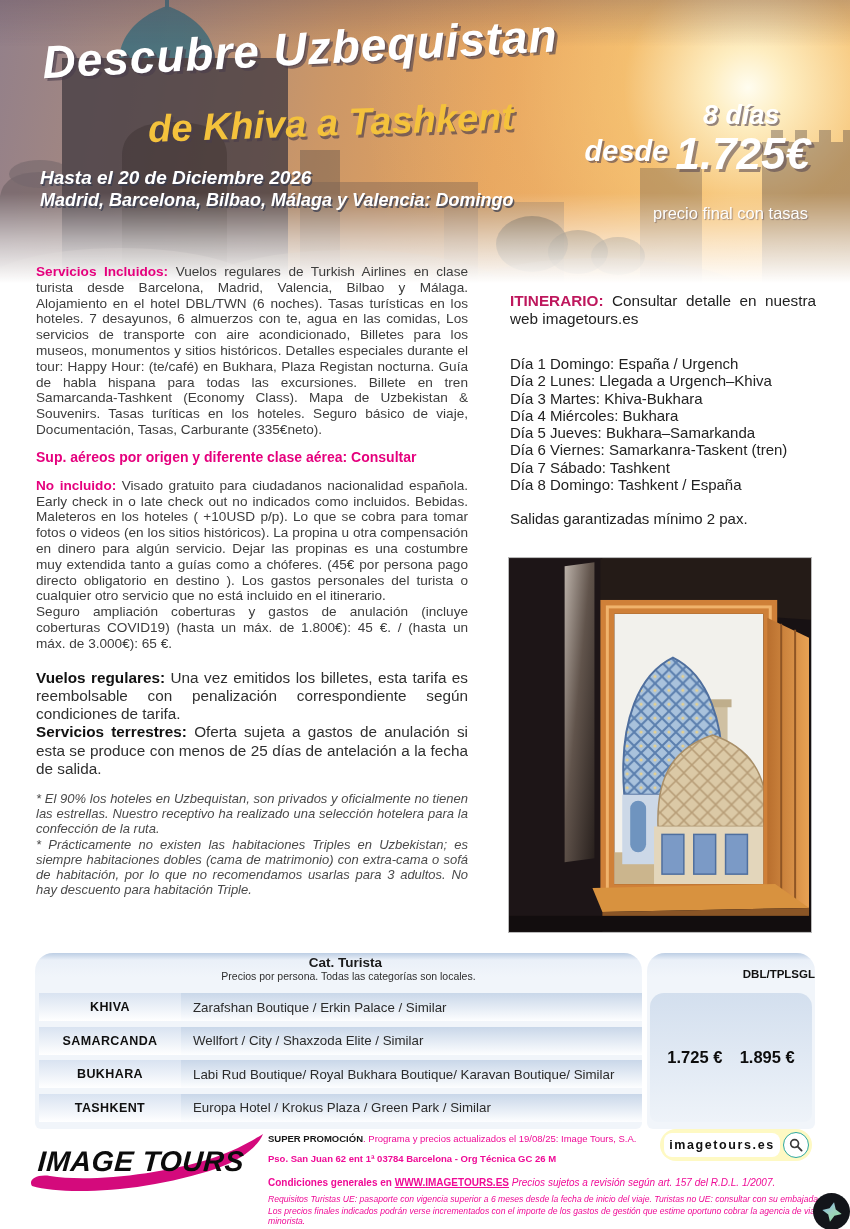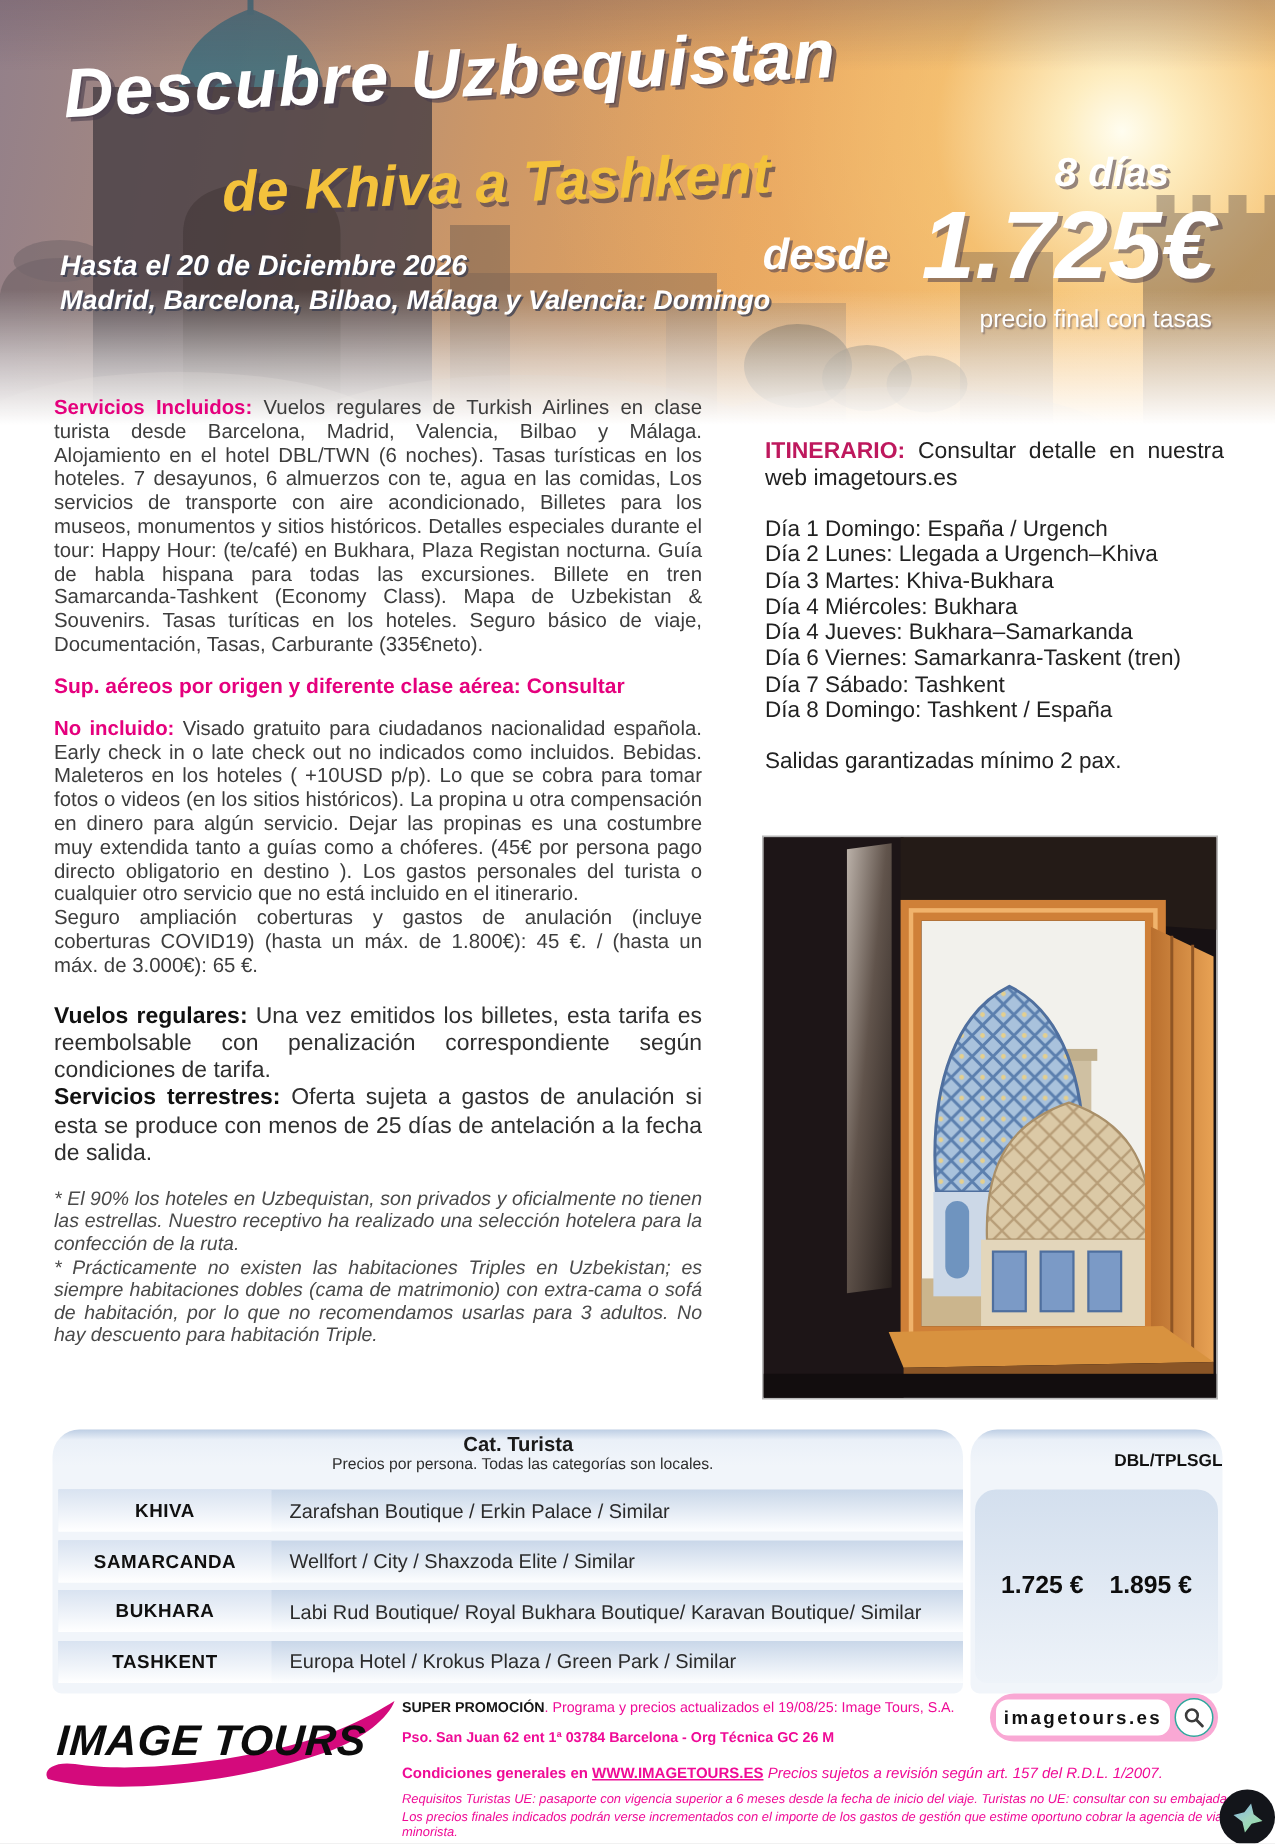--- a/index.html
+++ b/index.html
@@ -24,40 +24,40 @@
     text-shadow:2px 3px 0 rgba(73,62,76,.65);white-space:nowrap;}
   .hero-date1{position:absolute;left:40px;top:167px;z-index:3;font-size:19px;color:#fff;
     text-shadow:1.5px 1.5px 0 rgba(55,60,80,.75);white-space:nowrap;}
   .hero-date2{position:absolute;left:40px;top:190px;z-index:3;font-size:18px;color:#fff;
     text-shadow:1.5px 1.5px 0 rgba(55,60,80,.75);white-space:nowrap;}
   .hero-dias{position:absolute;left:703px;top:100px;z-index:3;font-size:27px;color:#fff;
     text-shadow:2px 2px 0 rgba(80,65,80,.6);white-space:nowrap;}
   .hero-price{position:absolute;left:560px;top:133px;width:250px;z-index:3;display:flex;
     align-items:flex-end;justify-content:flex-end;gap:7px;}
   .hero-price .desde{font-size:29px;color:#fff;text-shadow:2px 2px 0 rgba(80,65,80,.6);margin-bottom:7px;}
-  .hero-price .amount{font-size:64px;line-height:.95;color:#fff;text-shadow:3px 3px 0 rgba(80,65,80,.55);margin-left:15px;}
+  .hero-price .amount{font-size:44px;line-height:.95;color:#fff;text-shadow:3px 3px 0 rgba(80,65,80,.55);}
   .hero-pricenote{position:absolute;left:558px;top:204px;width:250px;z-index:3;text-align:right;
     font-size:16.5px;color:#fdfdfd;text-shadow:1px 1px 1px rgba(80,65,80,.5);}
 
   
   .col-left{position:absolute;left:36px;top:264px;width:432px;color:#3d3d3d;}
   .col-left p{margin:0;}
   .just{text-align:justify;font-size:13.6px;line-height:15.8px;}
   .mg{color:#e5007d;font-weight:bold;}
   .sup-line{margin-top:11px !important;font-size:14px;font-weight:bold;color:#e5007d;}
   .noinc{margin-top:13px !important;}
   .vuelos{margin-top:17px !important;text-align:justify;font-size:15.3px;line-height:18.3px;color:#2f2f2f;}
   .vuelos b{color:#111;}
   .notes{margin-top:13px !important;font-style:italic;font-size:13px;line-height:15px;color:#4a4a4a;text-align:justify;}
   .notes + .notes{margin-top:1px !important;}
 
   .col-right{position:absolute;left:510px;top:292px;width:306px;color:#222;}
   .itin-intro{text-align:justify;font-size:15.3px;line-height:18px;margin:0;}
   .itin-intro b{color:#be185d;}
-  .days{margin-top:16px;font-size:15px;line-height:17.3px;}
+  .days{margin-top:27px;font-size:15px;line-height:17.3px;}
   .salidas{margin-top:17px;font-size:15px;}
 
   
   .photo{position:absolute;left:508px;top:557px;width:304px;height:376px;border:1px solid #b9b9b9;box-sizing:border-box;}
   .photo svg{display:block;}
 
   
   .table-wrap{position:absolute;left:35px;top:953px;width:780px;height:176px;display:flex;gap:5px;}
   .panel{background:linear-gradient(to bottom,#bdcee4 0,#eaf0f8 7px,#f1f5fa 24px,#f1f5fa 100%);
     border-radius:18px 18px 6px 6px;}
@@ -85,21 +85,21 @@
     color:#0c0c0c;letter-spacing:.5px;white-space:nowrap;transform:skewX(-4deg);}
   .foot-text{position:absolute;left:268px;top:1133px;width:578px;color:#ef0b96;}
   .f1{font-size:9.5px;margin:0 0 9px 0;color:#ef0b96;}
   .f1 .blk{color:#161616;font-weight:bold;}
   .f2{font-size:9.5px;font-weight:bold;margin:0 0 13px 0;}
   .f3{font-size:10px;margin:0 0 6px 0;}
   .f3 .cl{font-weight:bold;}
   .f3 .link{font-weight:bold;text-decoration:underline;color:#ef0b96;cursor:pointer;}
   .f3 .it{font-style:italic;}
   .f4{font-size:8.6px;font-style:italic;margin:0 0 2px 0;}
-  .search-pill{position:absolute;left:660px;top:1129px;width:152px;height:32px;background:#f9a8d4;
+  .search-pill{position:absolute;left:660px;top:1129px;width:152px;height:32px;background:#fef9c3;
     border-radius:17px;display:flex;align-items:center;padding:0 3px 0 4px;box-sizing:border-box;gap:3px;cursor:pointer;}
   .search-label{flex:1;background:#fff;border-radius:8px;height:24px;display:flex;align-items:center;
     justify-content:center;font-weight:bold;font-size:12.5px;letter-spacing:1.6px;color:#111;}
   .search-btn{width:26px;height:26px;border-radius:50%;background:#fff;border:1.5px solid #2fa89d;
     box-sizing:border-box;display:flex;align-items:center;justify-content:center;cursor:pointer;}
   .app-icon{position:absolute;left:813px;top:1193px;width:37px;height:37px;border-radius:50%;
     background:#13151a;display:flex;align-items:center;justify-content:center;cursor:pointer;}
 </style>
 </head>
 <body>
@@ -152,21 +152,21 @@
     <p class="notes">* Prácticamente no existen las habitaciones Triples en Uzbekistan; es siempre habitaciones dobles (cama de matrimonio) con extra-cama o sofá de habitación, por lo que no recomendamos usarlas para 3 adultos. No hay descuento para habitación Triple.</p>
   </div>
 
   <div class="col-right">
     <p class="itin-intro"><b>ITINERARIO:</b> <span>Consultar detalle en nuestra web imagetours.es</span></p>
     <div class="days">
       <div>Día 1 Domingo: España / Urgench</div>
       <div>Día 2 Lunes: Llegada a Urgench–Khiva</div>
       <div>Día 3 Martes: Khiva-Bukhara</div>
       <div>Día 4 Miércoles: Bukhara</div>
-      <div>Día 4 Jueves: Bukhara–Samarkanda</div>
+      <div>Día 5 Jueves: Bukhara–Samarkanda</div>
       <div>Día 6 Viernes: Samarkanra-Taskent (tren)</div>
       <div>Día 7 Sábado: Tashkent</div>
       <div>Día 8 Domingo: Tashkent / España</div>
     </div>
     <div class="salidas">Salidas garantizadas mínimo 2 pax.</div>
   </div>
 
   <div class="photo">
     <svg width="302" height="374" viewBox="0 0 304 376">
       <defs>

